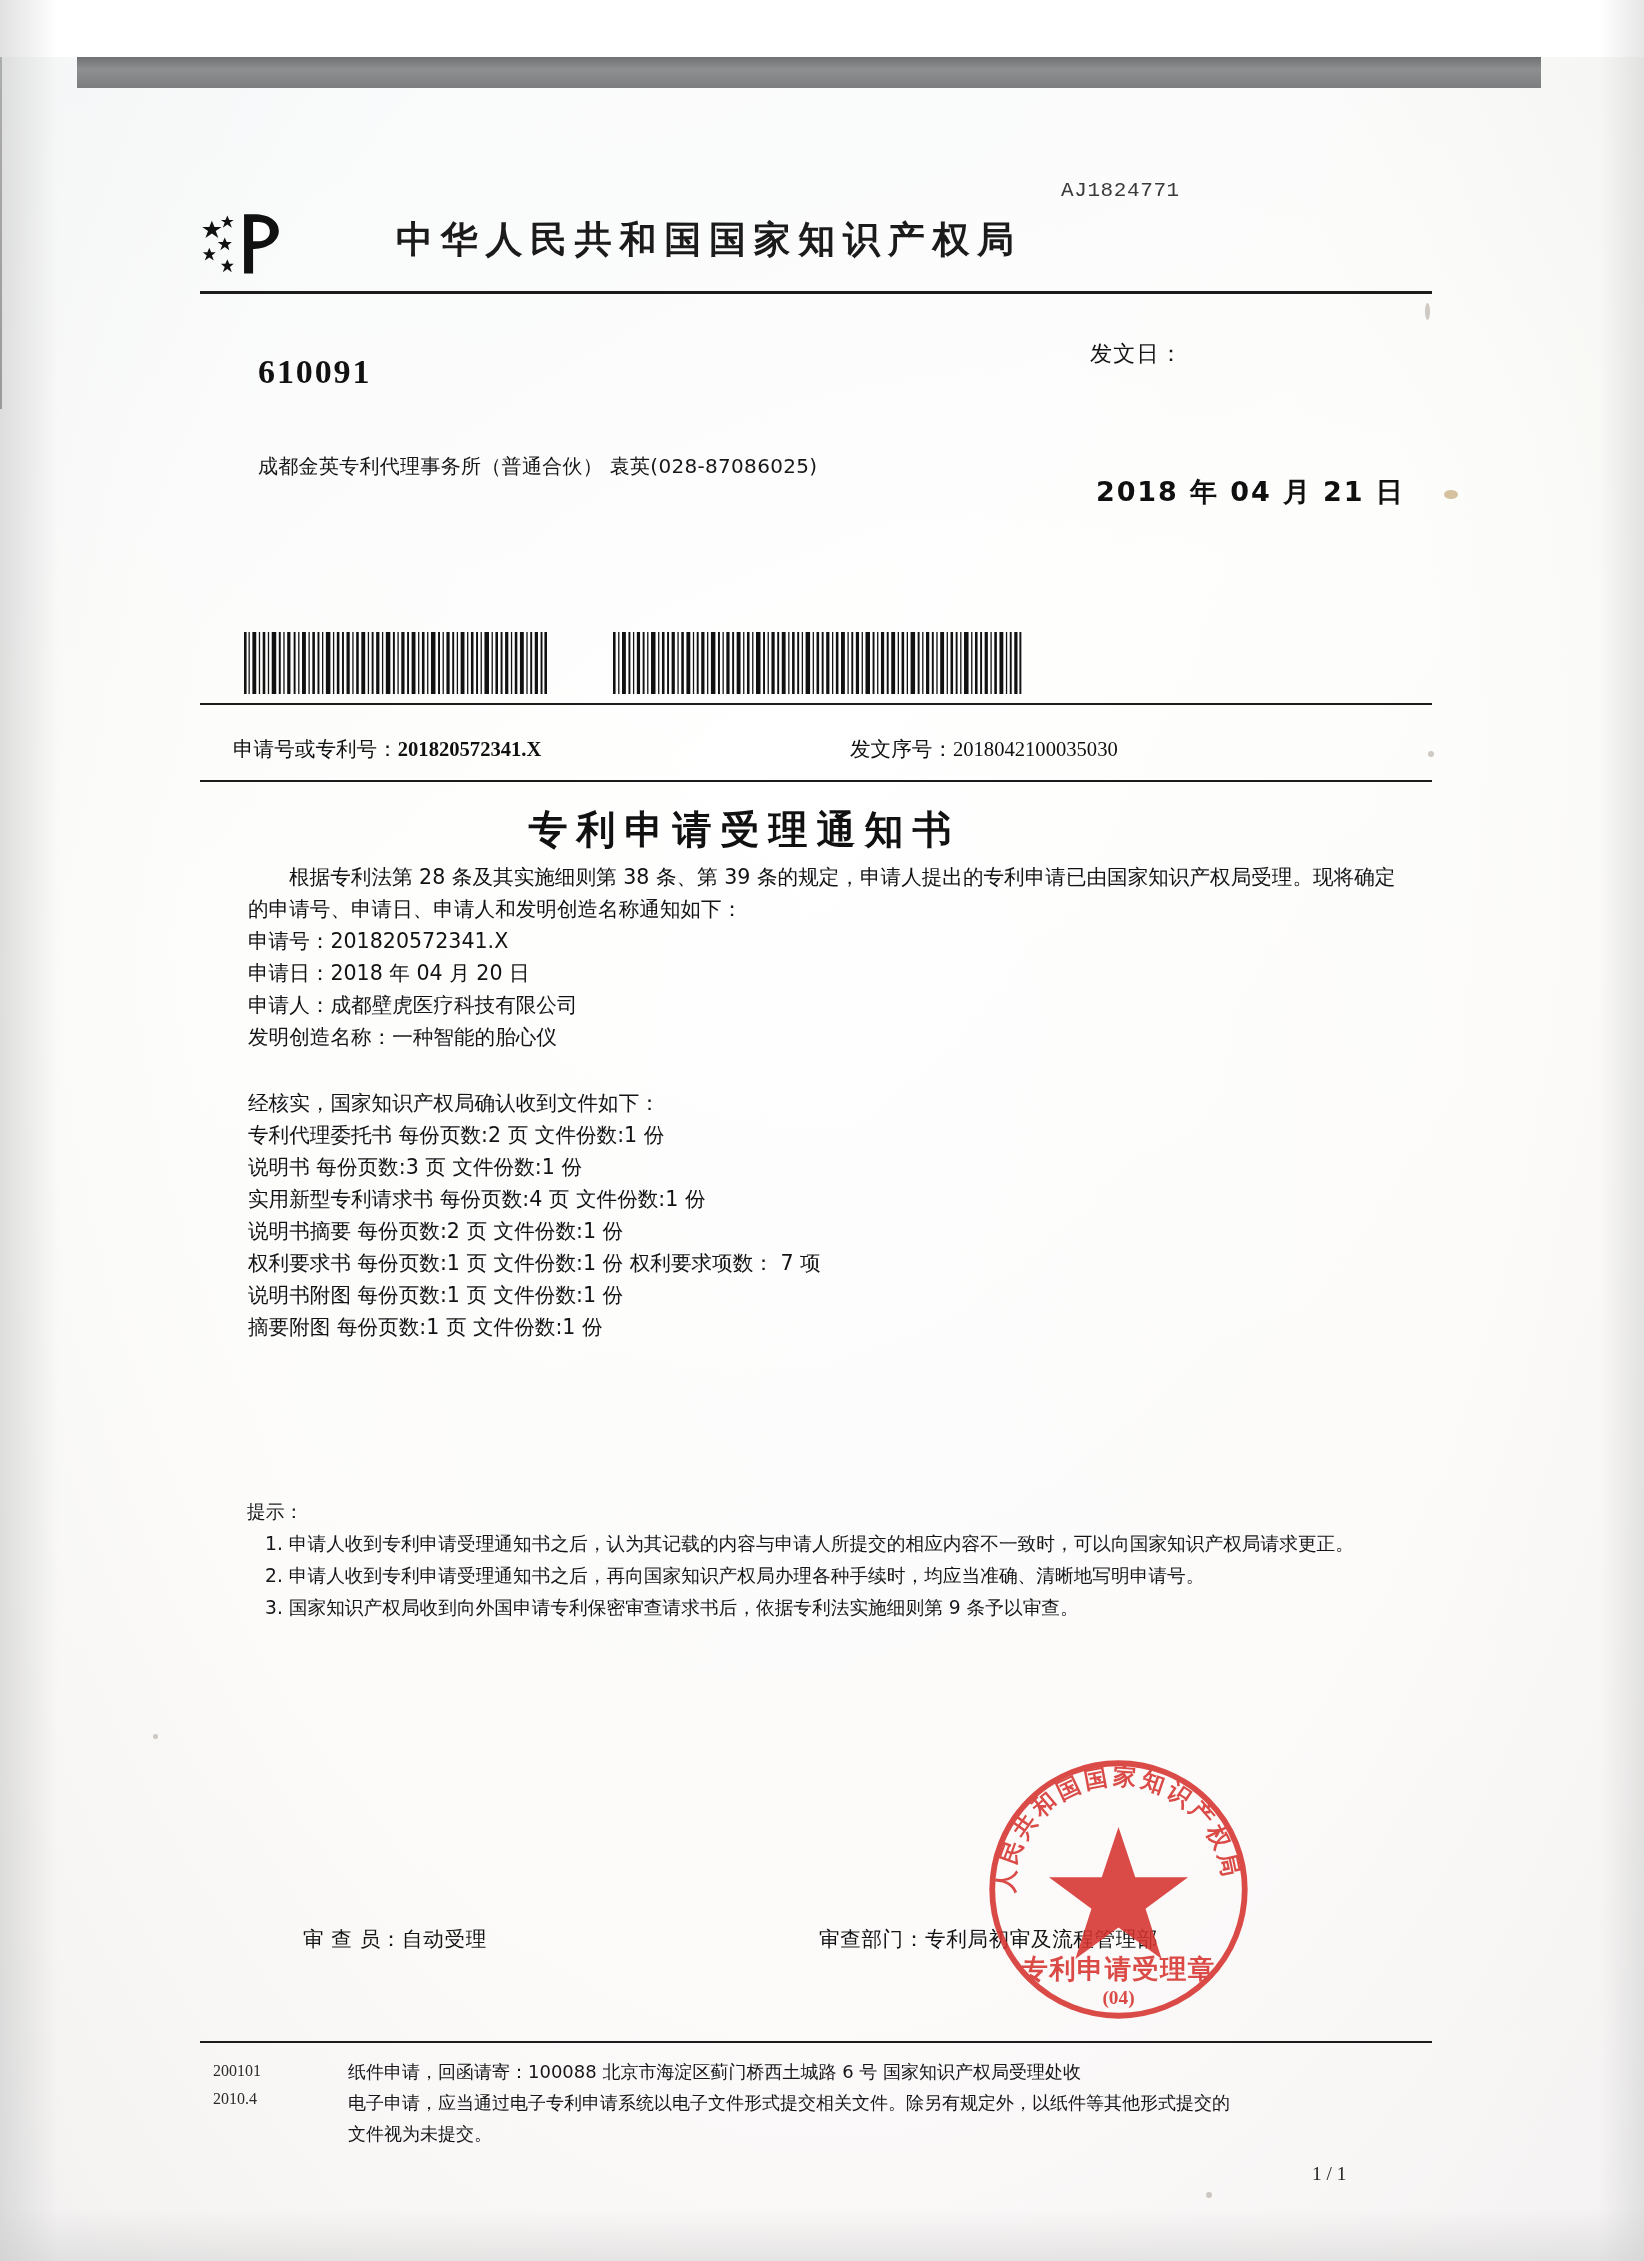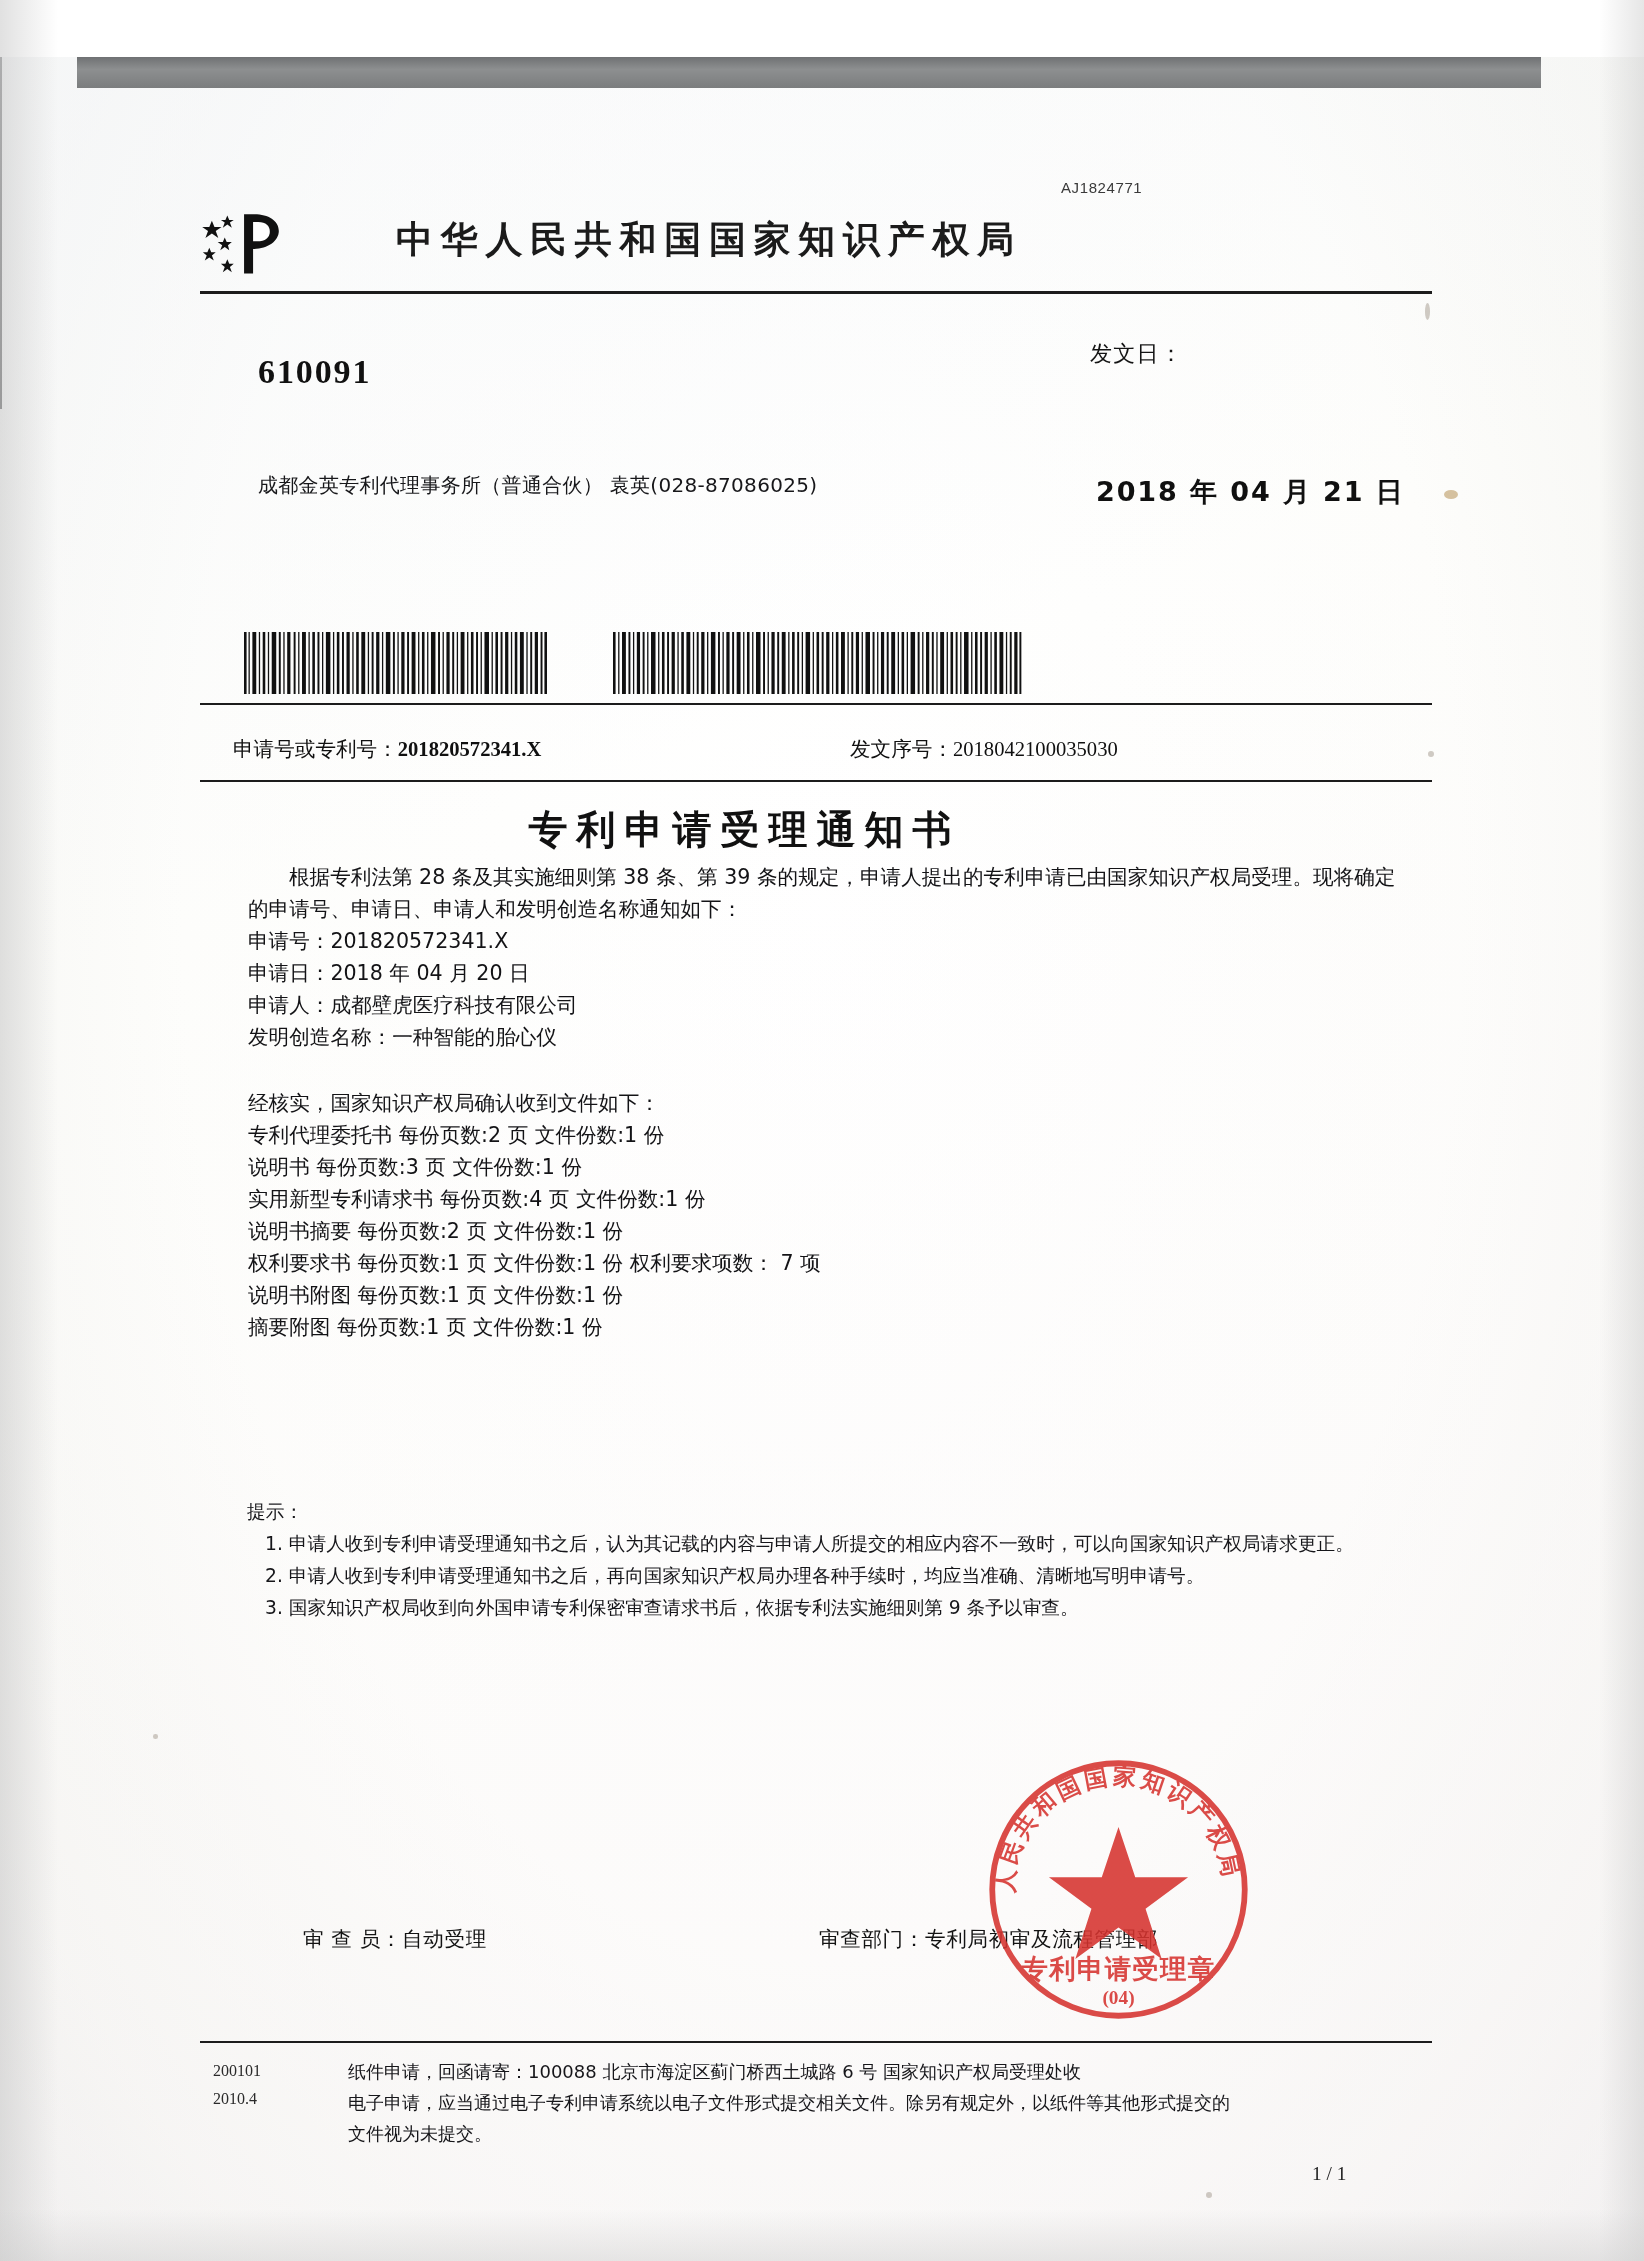--- a/index.html
+++ b/index.html
@@ -59,24 +59,24 @@
     position: absolute;
     left: 0; top: 0;
     width: 1644px; height: 57px;
     background: #ffffff;
   }
 
   .docnum {
     position: absolute;
     left: 1061px;
     top: 179px;
-    font-size: 15px;
+    font-size: 21px;
     letter-spacing: 0.6px;
     color: #3a3a3a;
-    font-family: Liberation Sans, sans-serif;
+    font-family: Liberation Mono, monospace;
   }
 
   
   .header-row {
     position: absolute;
     left: 193px;
     top: 206px;
     width: 1238px;
     height: 77px;
   }
@@ -152,21 +152,21 @@
     left: 258px;
     top: 413px;
     font-size: 20px;
     color: #17171a;
     letter-spacing: 0.3px;
     white-space: nowrap;
   }
   .addr2 {
     position: absolute;
     left: 258px;
-    top: 472px;
+    top: 453px;
     font-size: 20px;
     color: #17171a;
     letter-spacing: 0.3px;
     white-space: nowrap;
   }
 
   .issue-label {
     position: absolute;
     left: 1090px;
     top: 339px;

